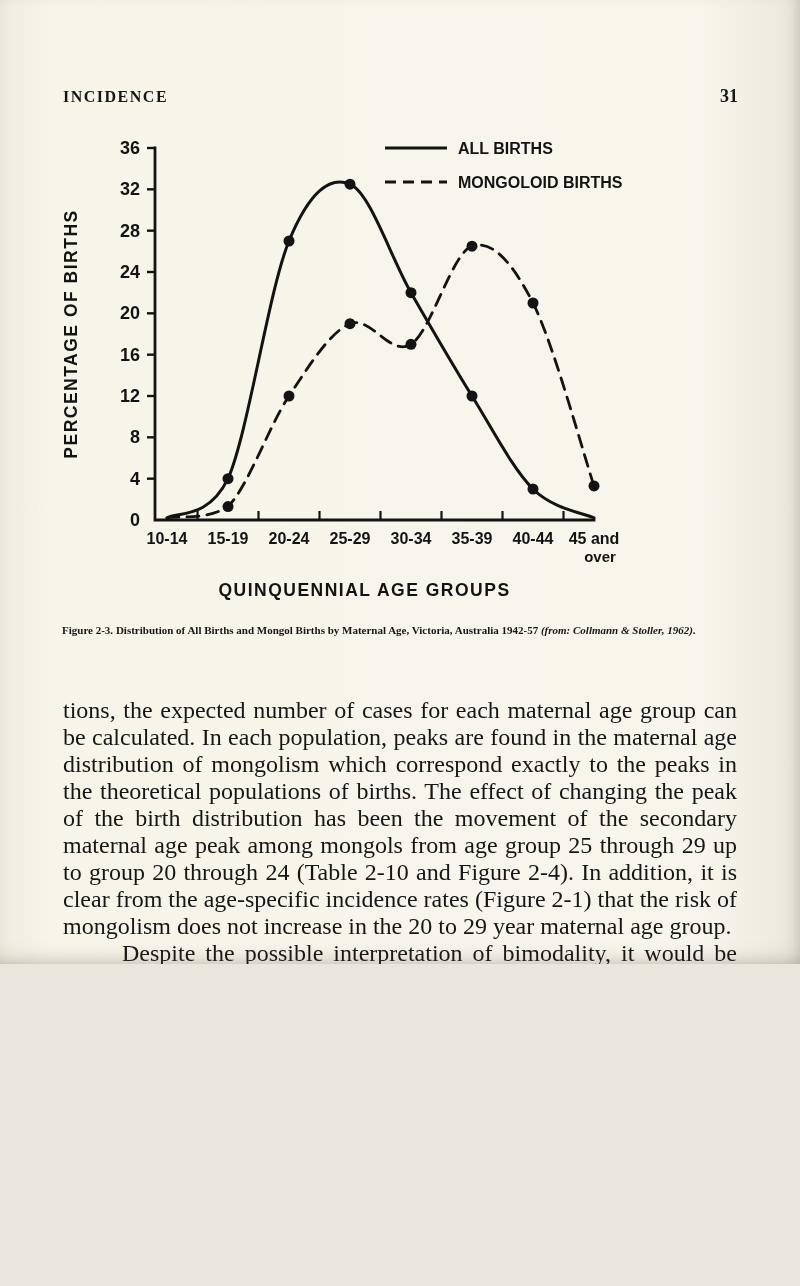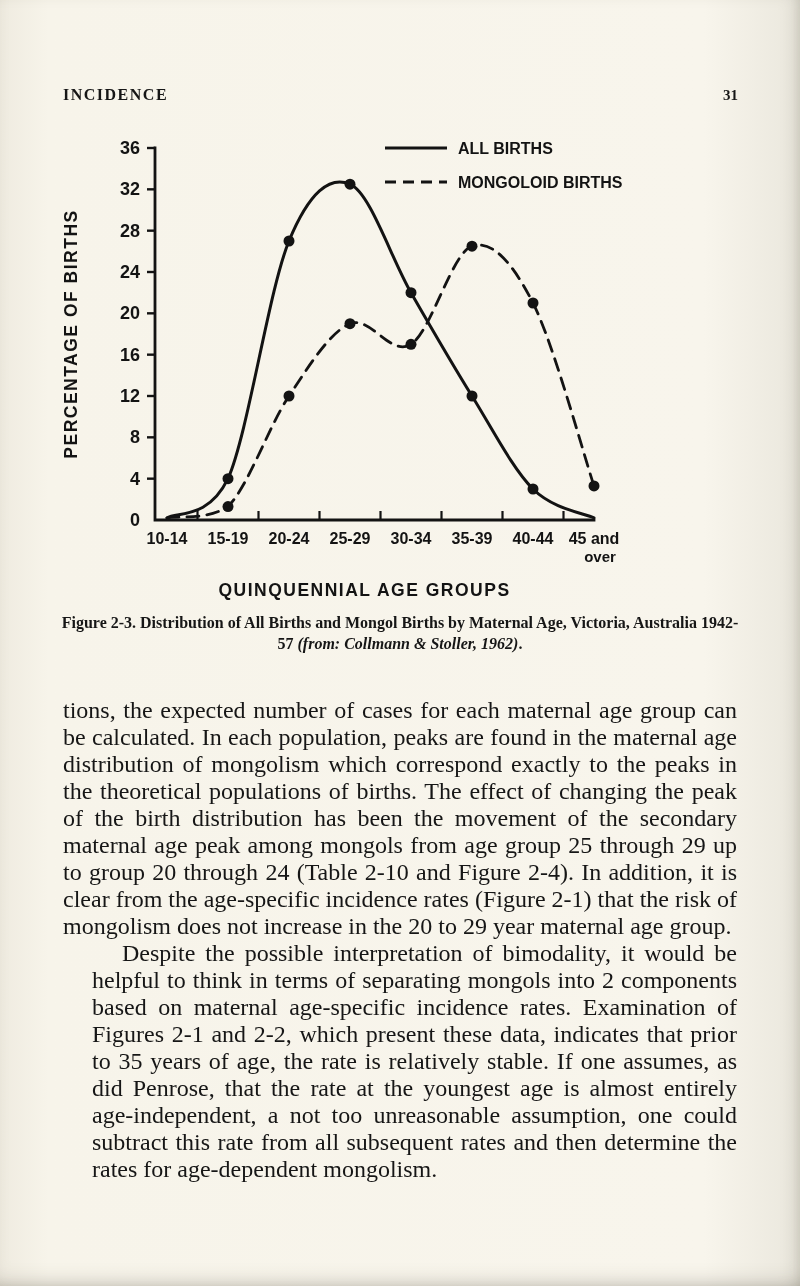--- a/index.html
+++ b/index.html
@@ -3,47 +3,47 @@
 <meta charset="utf-8">
 <style>
   html,body{margin:0;padding:0;}
   body{
     width:800px;height:1286px;
     background:#e9e6de;
     font-family:"Liberation Serif", serif;
   }
   .page{
     position:relative;
-    width:800px;height:1286px;
+    width:800px;height:964px;
     background:linear-gradient(90deg,#efebe0 0%,#f7f4ea 6%,#f8f5ec 90%,#ecc 100%);
     background:linear-gradient(90deg,#efebe0 0%,#f7f4ea 6%,#f8f5ec 88%,#eae7dd 100%);
     overflow:hidden;
     color:#161616;
   }
   .page::after{
     content:"";position:absolute;inset:0;pointer-events:none;
     box-shadow:inset 0 -14px 22px -16px rgba(90,85,70,.45), inset -12px 0 20px -14px rgba(90,85,70,.35);
   }
   .running-head{
     position:absolute;top:86px;left:63px;right:62px;
     display:flex;justify-content:space-between;align-items:baseline;
   }
   .running-head .head-title{
     font-family:"Liberation Serif", serif;
     font-weight:bold;font-size:16px;letter-spacing:1.5px;
   }
   .running-head .page-num{
     font-family:"Liberation Serif", serif;
-    font-weight:bold;font-size:15px;
+    font-weight:bold;font-size:18px;
   }
   #chart-svg{position:absolute;left:0;top:130px;}
   .caption{
     position:absolute;left:50px;top:608px;width:692px;
-    font-size:16px;line-height:21px;font-weight:bold;
-    margin:4px;text-align:center;
+    font-size:11px;line-height:21px;font-weight:bold;
+    margin:12px;text-align:left;
   }
   .cap-italic{font-style:italic;}
   .body-text{
     position:absolute;left:63px;top:697px;width:674px;
     font-size:24px;line-height:27px;text-align:justify;
   }
   .body-text p{margin:0;}
   .body-text p.indented{text-indent:30px;margin-left:29px;}
 </style>
 </head>

